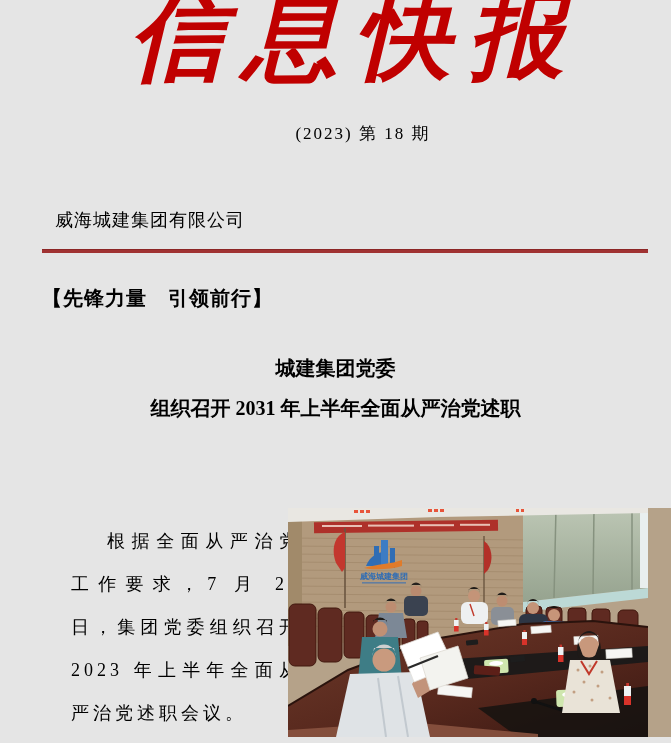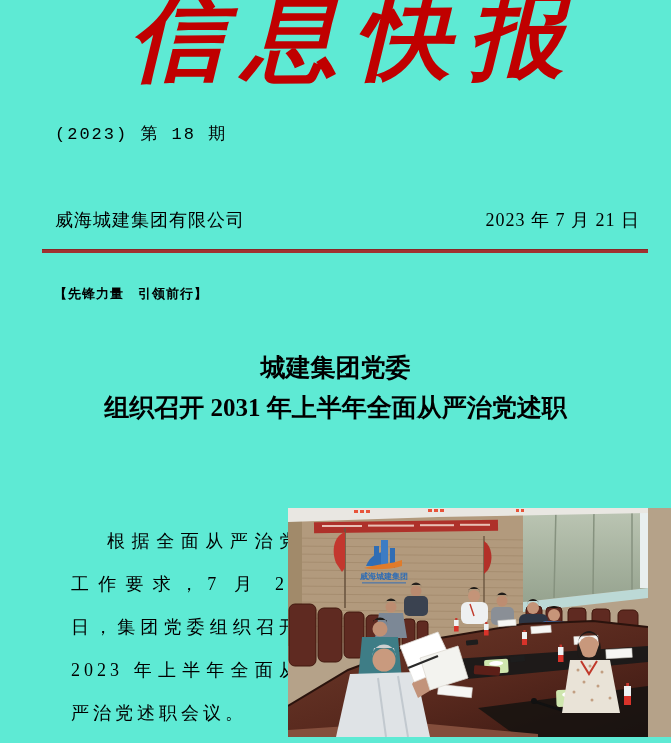--- a/index.html
+++ b/index.html
@@ -1,48 +1,48 @@
 <!DOCTYPE html>
 <html><head>
 <meta charset="utf-8">
 <style>
   html,body{margin:0;padding:0;background:#ffffff;}
   .page{
-    position:relative;width:671px;height:743px;overflow:hidden;background:#5eead4;
+    position:relative;width:671px;height:743px;overflow:hidden;background:#e5e5e5;
     font-family:"Liberation Serif","DejaVu Serif",serif;color:#000;
   }
   .masthead{
     position:absolute;top:-26px;left:40px;right:0;text-align:center;
     font-size:95px;font-weight:bold;font-style:italic;
     color:#c00000;letter-spacing:18px;white-space:nowrap;
     font-family:"Liberation Serif","DejaVu Serif",serif;
     transform:rotate(-0.4deg);
   }
   .issue{
-    position:absolute;top:122px;left:55px;right:0;
+    position:absolute;top:122px;left:55px;right:0;text-align:center;
     font-size:17px;letter-spacing:2px;
-    font-family:Liberation Mono, monospace;
+    font-family:Liberation Serif, serif;
   }
   .org-row{
     position:absolute;top:208px;left:55px;width:585px;
     display:flex;justify-content:space-between;align-items:flex-end;
     font-size:18px;letter-spacing:1px;
   }
   .rule{
     position:absolute;top:249px;left:42px;width:606px;height:3px;
     background:#a03232;border-top:1px solid #8c2626;
   }
   .section-tag{
-    position:absolute;top:285px;left:54px;
-    font-size:13px;font-weight:bold;letter-spacing:1px;
+    position:absolute;top:285px;left:42px;
+    font-size:20px;font-weight:bold;letter-spacing:1px;
     font-family:"Liberation Sans","DejaVu Sans",sans-serif;
   }
   .article-title{
     position:absolute;top:348px;left:20px;right:20px;margin:0;
-    text-align:center;font-size:25px;line-height:40px;font-weight:bold;
+    text-align:center;font-size:20px;line-height:40px;font-weight:bold;
     font-family:"Liberation Serif","DejaVu Serif",serif;
   }
   .article-title .tl{display:block;}
   .body-text{
     position:absolute;top:504px;left:55px;width:230px;margin:16px;
     font-size:18px;line-height:43px;letter-spacing:4px;
     text-indent:2em;text-align:justify;
   }
   .photo{
     position:absolute;top:508px;left:288px;width:424px;height:229px;margin:0;
@@ -54,21 +54,20 @@
 <body>
 
 <div class="page">
 
   <div class="masthead">信息快报</div>
 
   <div class="issue">(2023) 第 18 期</div>
 
   <div class="org-row">
     <span>威海城建集团有限公司</span>
-    <span>2023 年 7 月 21 日</span>
   </div>
 
   <div class="rule"></div>
 
   <div class="section-tag">【先锋力量　引领前行】</div>
 
   <h1 class="article-title">
     <span class="tl">城建集团党委</span>
     <span class="tl">组织召开 2031 年上半年全面从严治党述职</span>
   </h1>

